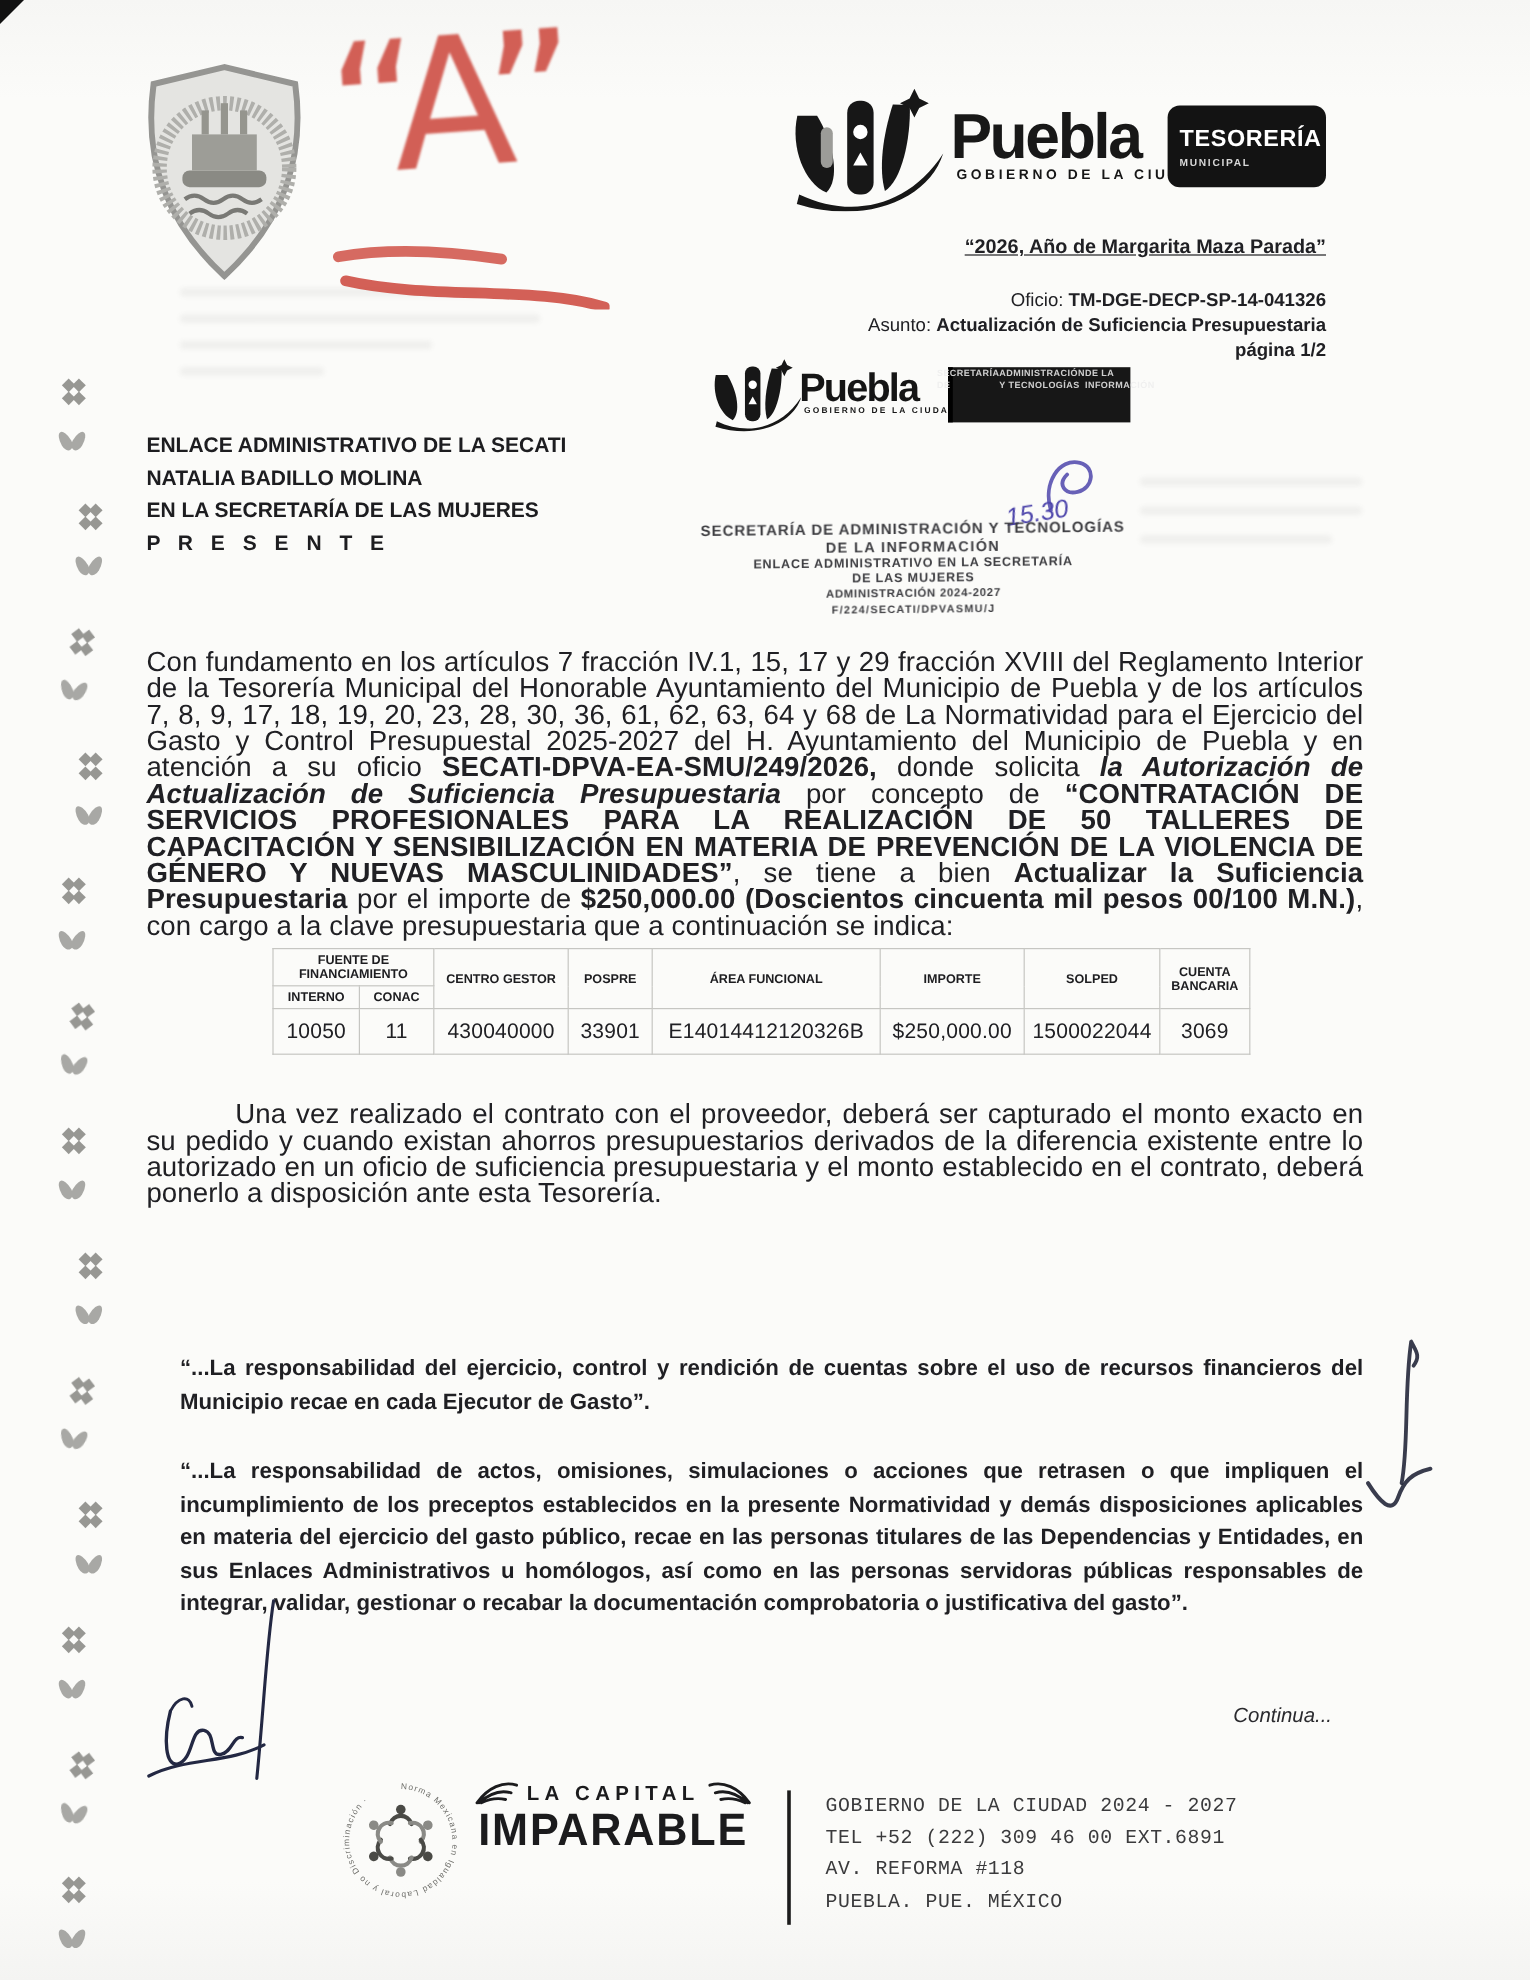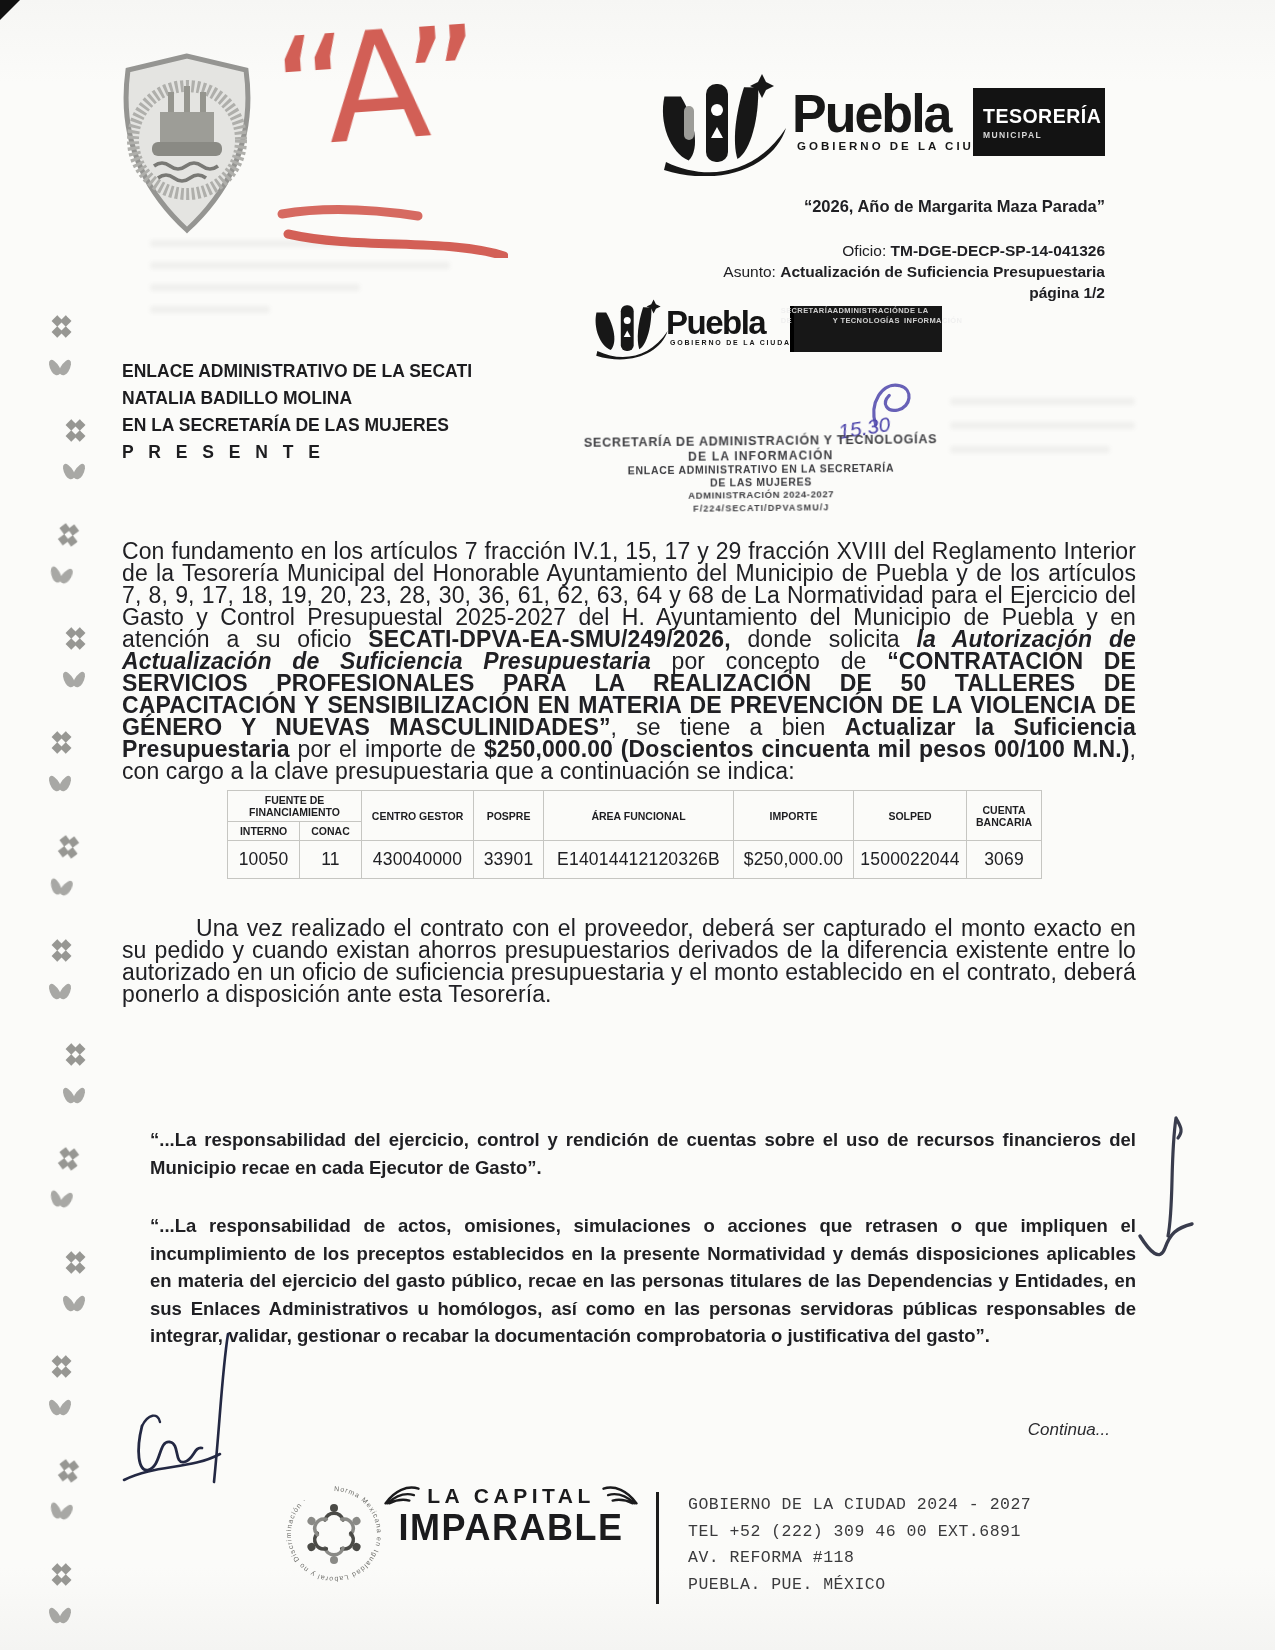--- a/index.html
+++ b/index.html
@@ -35,26 +35,26 @@
   .grade-mark{left:268px;top:18px;width:240px;height:240px;color:#c9392e;}
   .grade-text{position:absolute;left:6px;top:-18px;font-size:150px;font-weight:400;letter-spacing:-6px;
               transform:rotate(-4deg);opacity:.8;filter:blur(.7px);font-family:"DejaVu Sans",sans-serif;}
 
   
   .brand-icon{left:650px;top:66px;}
   .brand-word{left:792px;top:84px;font-size:52px;font-weight:700;letter-spacing:-2px;color:#181818;
               transform:scaleY(1.02);}
   .brand-tag{left:797px;top:140px;font-size:11.5px;font-weight:700;letter-spacing:3px;color:#161616;}
   .unit-box{left:973px;top:88px;width:132px;height:68px;background:#131313;color:#fff;
-            display:flex;flex-direction:column;justify-content:center;padding-left:10px;box-sizing:border-box;}
+            display:flex;flex-direction:column;justify-content:center;padding-left:10px;box-sizing:border-box;border-radius:10px;}
   .unit-title{font-size:19.5px;font-weight:700;letter-spacing:.5px;}
   .unit-sub{font-size:8.5px;font-weight:700;letter-spacing:1.4px;color:#d8d8d8;margin-top:2px;}
 
   .right-block{right:170px;text-align:right;font-size:15.5px;line-height:21px;color:#202024;}
-  .year-legend{top:196px;font-weight:700;font-size:16.5px;}
+  .year-legend{top:196px;font-weight:700;font-size:16.5px;text-decoration:underline;}
   .oficio-line{top:240px;}
   .asunto-line{top:261px;}
   .pagina-line{top:282px;font-weight:700;}
   .lbl{font-weight:400;}
   .val{font-weight:700;}
 
   
   .recipient{left:122px;top:358px;font-size:17.5px;font-weight:700;line-height:27px;color:#1d1d20;}
   .recipient .presente{letter-spacing:5px;}
 
@@ -101,21 +101,21 @@
   table.budget th{font-size:10.5px;font-weight:700;line-height:12px;text-align:center;color:#1d1d20;
                   padding:3px 2px;}
   table.budget td{font-size:17.5px;text-align:center;color:#202024;padding:8px 2px;letter-spacing:.2px;}
   .cw0{width:72px;}.cw1{width:62px;}.cw2{width:112px;}.cw3{width:70px;}.cw4{width:190px;}
   .cw5{width:120px;}.cw6{width:113px;}.cw7{width:75px;}
 
   
   .seal{left:278px;top:1478px;}
   .campaign{left:382px;top:1484px;width:258px;text-align:center;color:#1b1b1d;}
   .campaign-top{display:flex;align-items:center;justify-content:center;gap:6px;}
-  .campaign-l1{font-size:21px;font-weight:700;letter-spacing:4.5px;}
+  .campaign-l1{font-size:17px;font-weight:700;letter-spacing:4.5px;}
   .campaign-l2{font-size:36px;font-weight:700;letter-spacing:1.5px;margin-top:-2px;transform:scaleY(1.05);}
   .foot-divider{left:656px;top:1492px;width:3px;height:112px;background:#1c1c1c;}
   .address{left:688px;top:1492px;font-family:"Liberation Mono",monospace;font-size:16.5px;line-height:26.5px;
            color:#3a3a3c;letter-spacing:.5px;filter:blur(.2px);}
 
   .sig-wrap{left:108px;top:1330px;}
   .check-wrap{left:1112px;top:1114px;}
 </style>
 </head>
 <body>

